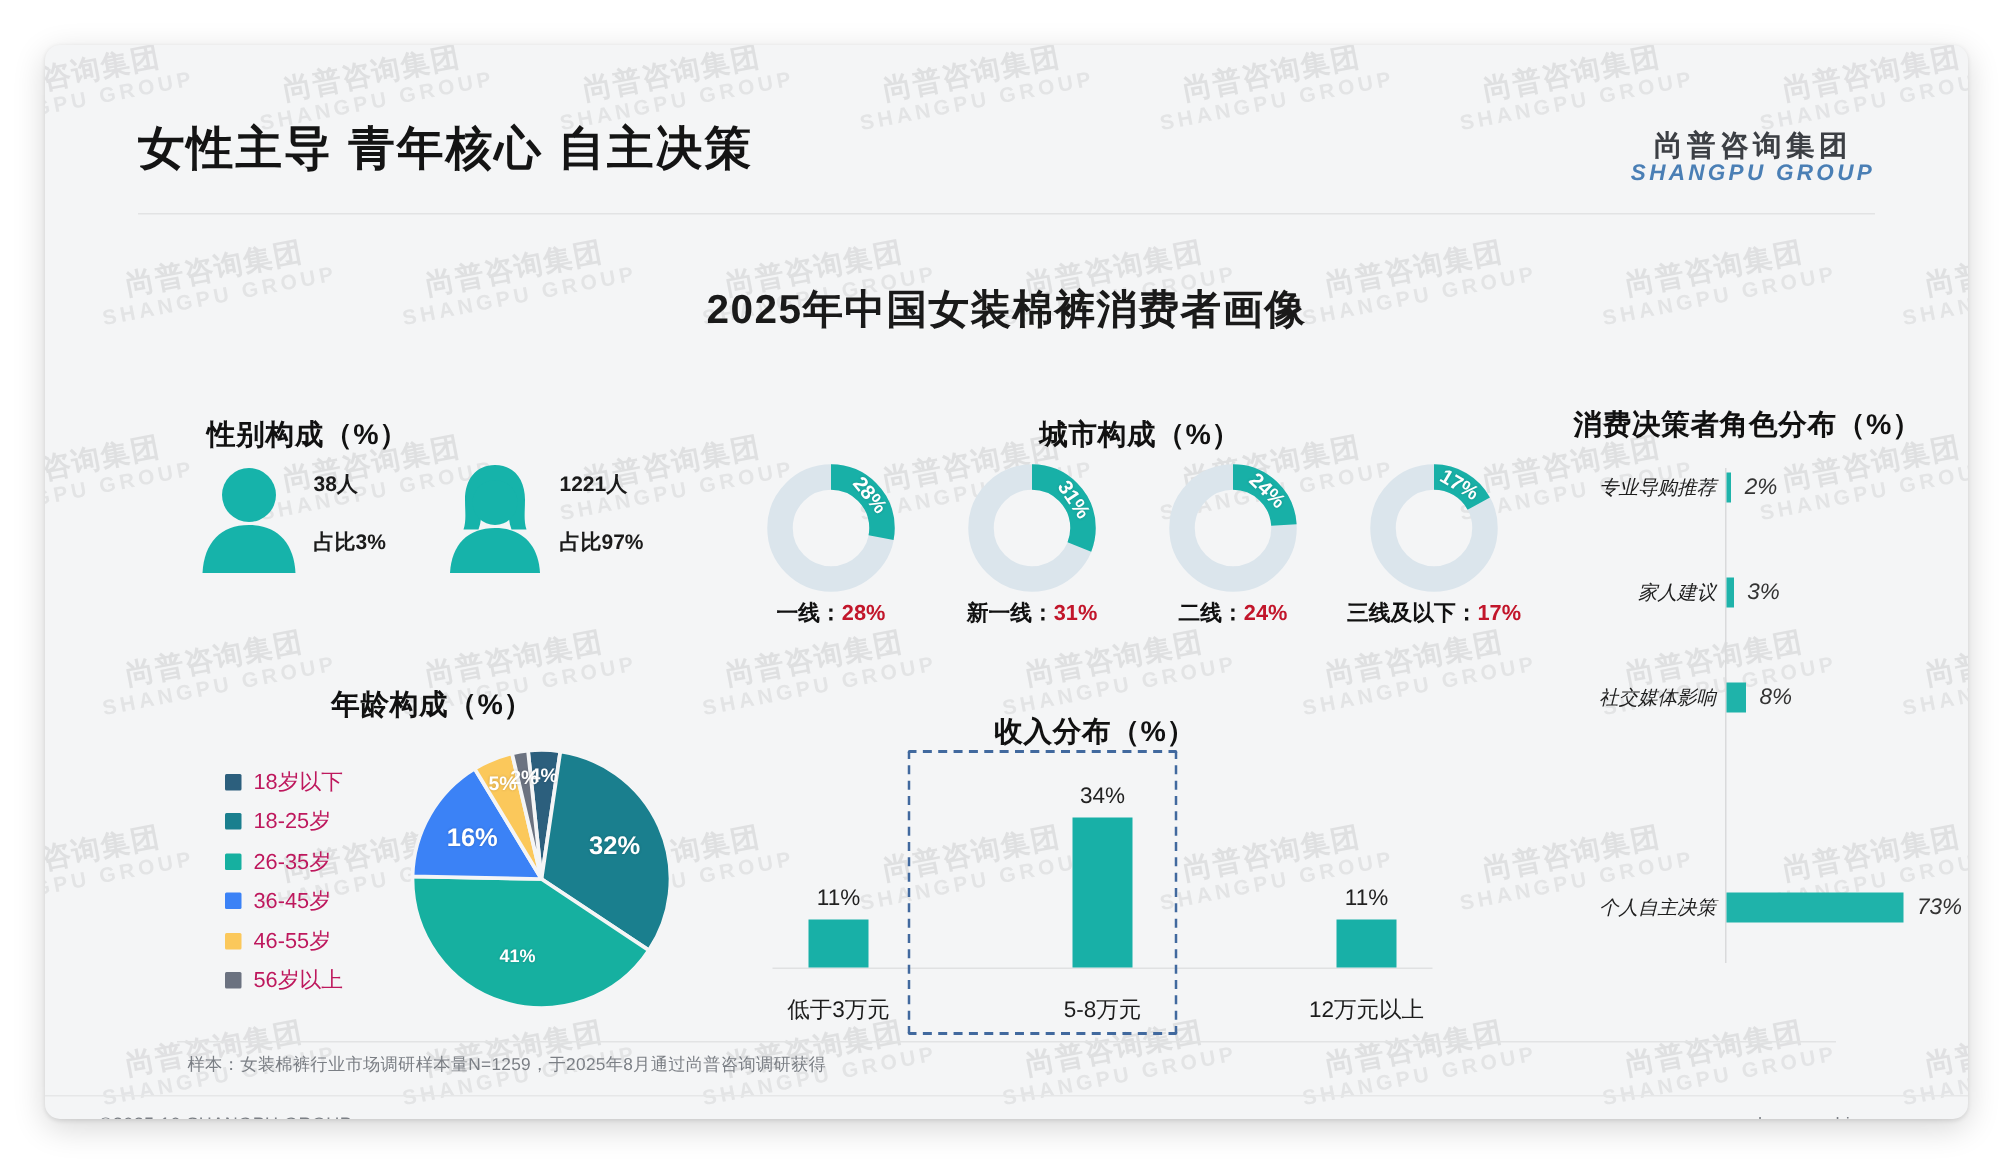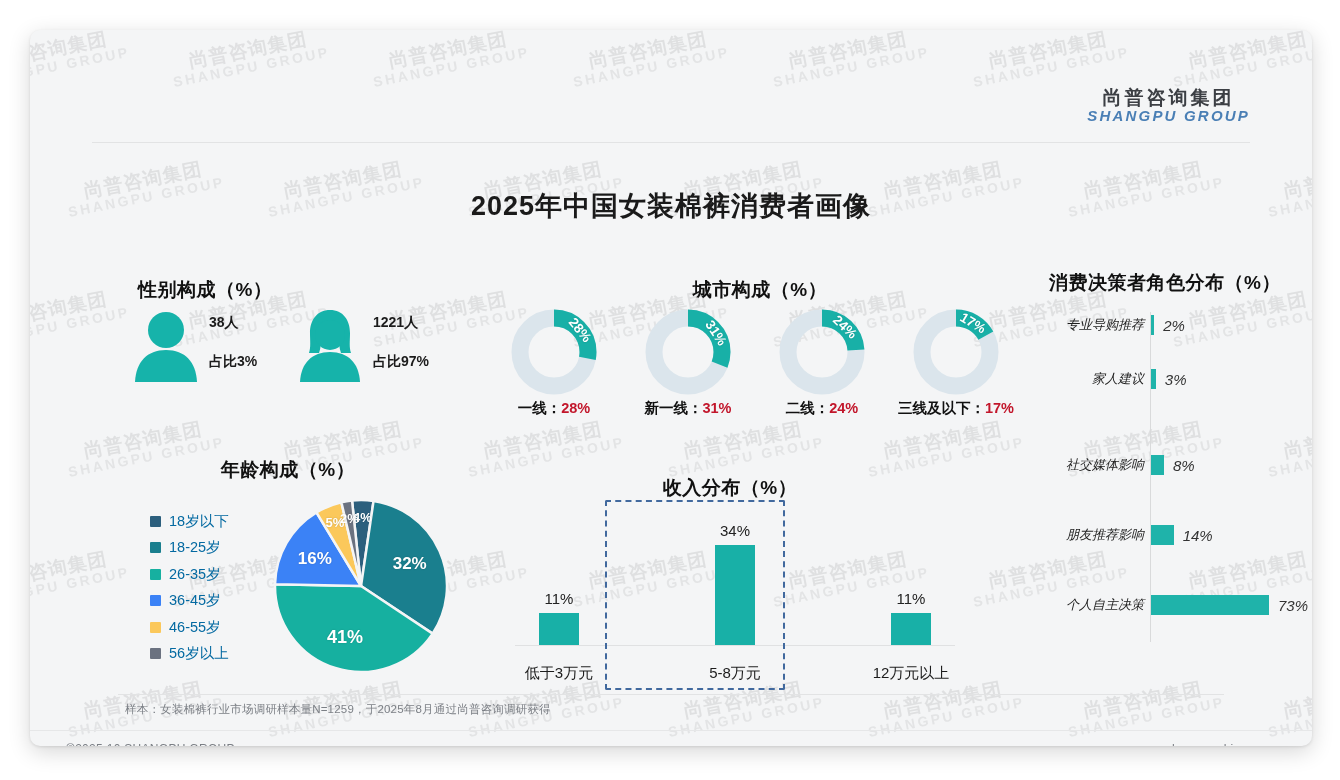--- a/index.html
+++ b/index.html
@@ -82,21 +82,21 @@
   .g-icon { position: absolute; left: 0; top: 0; width: 66px; height: 76px; }
   .g-text { position: absolute; left: 76px; top: 6px; width: 110px; }
   .g-count { font-size: 14px; font-weight: 700; color: #1b1b1b; }
   .g-share { font-size: 14px; font-weight: 700; color: #1b1b1b; margin-top: 21px; }
 
   
   #age-title { left: 98px; top: 427px; width: 320px; text-align: center; }
   .age-legend { position: absolute; left: 120px; top: 478px; width: 110px; }
   .leg-row { display: flex; align-items: center; height: 26.5px; }
   .leg-sw { width: 11px; height: 11px; margin-right: 8px; flex: none; border-radius: 1px; }
-  .leg-lb { font-size: 14.5px; color: #0369a1; white-space: nowrap; }
+  .leg-lb { font-size: 14.5px; color: #be185d; white-space: nowrap; }
   .pie-holder { position: absolute; left: 243px; top: 468px; width: 176px; height: 176px; }
   .pie-labels { position: absolute; inset: 0; }
   .pie-lab {
     position: absolute; color: #fff; font-weight: 700;
     text-shadow: 0 0 2px rgba(0,0,0,.20);
     transform: translate(-50%, -50%);
     white-space: nowrap;
   }
 
   
@@ -343,20 +343,21 @@
       </div>
       <div class="wm" style="left: 1235px; top: 660px;">
         <span class="wm-cn">尚普咨询集团</span>
         <span class="wm-en">SHANGPU GROUP</span>
       </div>
     </div>
 
   <div class="layer-top">
 
     <div class="header">
+      <div class="headline">女性主导 青年核心 自主决策</div>
       <div class="logo">
         <div class="logo-cn">尚普咨询集团</div>
         <div class="logo-en">SHANGPU GROUP</div>
       </div>
       <div class="hrule"></div>
     </div>
 
     <div class="main-title">2025年中国女装棉裤消费者画像</div>
 
     <div class="sec-title" id="gender-title">性别构成（%）</div>
@@ -423,21 +424,21 @@
           <path d="M 88 88 L 79.01055215898181 2.4711169983284833 A 86 86 0 0 1 100.56314045636742 2.9225793651829974 Z" fill="#2c5f7d" stroke="#f4f5f6" stroke-width="2.5"></path>
           <path d="M 88 88 L 100.56314045636742 2.9225793651829974 A 86 86 0 0 1 159.63122670106856 135.5916732349276 Z" fill="#1a7f8e" stroke="#f4f5f6" stroke-width="2.5"></path>
           <path d="M 88 88 L 159.63122670106856 135.5916732349276 A 86 86 0 0 1 2.0188612211632915 86.19895189003131 Z" fill="#16b0a0" stroke="#f4f5f6" stroke-width="2.5"></path>
           <path d="M 88 88 L 2.0188612211632915 86.19895189003131 A 86 86 0 0 1 43.449677193910794 14.438673626196433 Z" fill="#3b82f6" stroke="#f4f5f6" stroke-width="2.5"></path>
           <path d="M 88 88 L 43.449677193910794 14.438673626196433 A 86 86 0 0 1 68.36182517048353 4.272214352908236 Z" fill="#fbc85b" stroke="#f4f5f6" stroke-width="2.5"></path>
           <path d="M 88 88 L 68.36182517048353 4.272214352908236 A 86 86 0 0 1 79.01055215898165 2.4711169983285117 Z" fill="#6b7280" stroke="#f4f5f6" stroke-width="2.5"></path>
         </svg>
       <div class="pie-labels" id="pie-labels">
           <div class="pie-lab" style="left: 89.4408px; top: 19.2151px; font-size: 13px;">4%</div>
           <div class="pie-lab" style="left: 136.71px; top: 66.3128px; font-size: 17px;">32%</div>
-          <div class="pie-lab" style="left: 72.0551px; top: 138.88px; font-size: 18px;">41%</div>
+          <div class="pie-lab" style="left: 72.0551px; top: 138.88px; font-size: 12px;">41%</div>
           <div class="pie-lab" style="left: 41.8235px; top: 61.34px; font-size: 17px;">16%</div>
           <div class="pie-lab" style="left: 62.0046px; top: 24.3001px; font-size: 13px;">5%</div>
           <div class="pie-lab" style="left: 76.5263px; top: 20.1635px; font-size: 13px;">2%</div>
         </div>
     </div>
 
     <div class="sec-title" id="city-title">城市构成（%）</div>
     <div class="donuts" id="donuts">
         <div class="donut-cell" style="left: 0px;">
           <div class="donut">
@@ -503,34 +504,29 @@
       </div>
 
     <div class="sec-title" id="decision-title">消费决策者角色分布（%）</div>
     <div class="decision" id="decision">
       <div class="dec-axis"></div>
     <div class="dec-row" style="top: 0px;">
           <div class="dec-label">专业导购推荐</div>
           <div class="dec-bar" style="width: 3.23288px; background: rgb(31, 179, 170);"></div>
           <div class="dec-val" style="left: 133.233px;">2%</div>
         </div>
-        <div class="dec-row" style="top: 54px;">
+        <div class="dec-row" style="top: 70px;">
           <div class="dec-label">家人建议</div>
           <div class="dec-bar" style="width: 4.84931px; background: rgb(31, 179, 170);"></div>
           <div class="dec-val" style="left: 134.849px;">3%</div>
         </div>
         <div class="dec-row" style="top: 140px;">
           <div class="dec-label">社交媒体影响</div>
           <div class="dec-bar" style="width: 12.9315px; background: rgb(31, 179, 170);"></div>
           <div class="dec-val" style="left: 142.932px;">8%</div>
-        </div>
-        <div class="dec-row" style="top: 210px;">
-          <div class="dec-label">朋友推荐影响</div>
-          <div class="dec-bar" style="width: 22.6301px; background: rgb(31, 179, 170);"></div>
-          <div class="dec-val" style="left: 152.63px;">14%</div>
         </div>
         <div class="dec-row" style="top: 280px;">
           <div class="dec-label">个人自主决策</div>
           <div class="dec-bar" style="width: 118px; background: rgb(31, 179, 170);"></div>
           <div class="dec-val" style="left: 248px;">73%</div>
         </div>
       </div>
 
     <div class="foot-rule"></div>
     <div class="foot-note">样本：女装棉裤行业市场调研样本量N=1259，于2025年8月通过尚普咨询调研获得</div>

